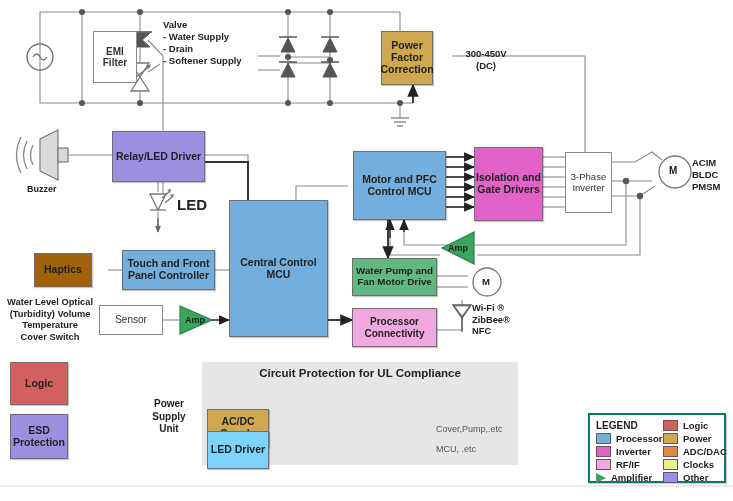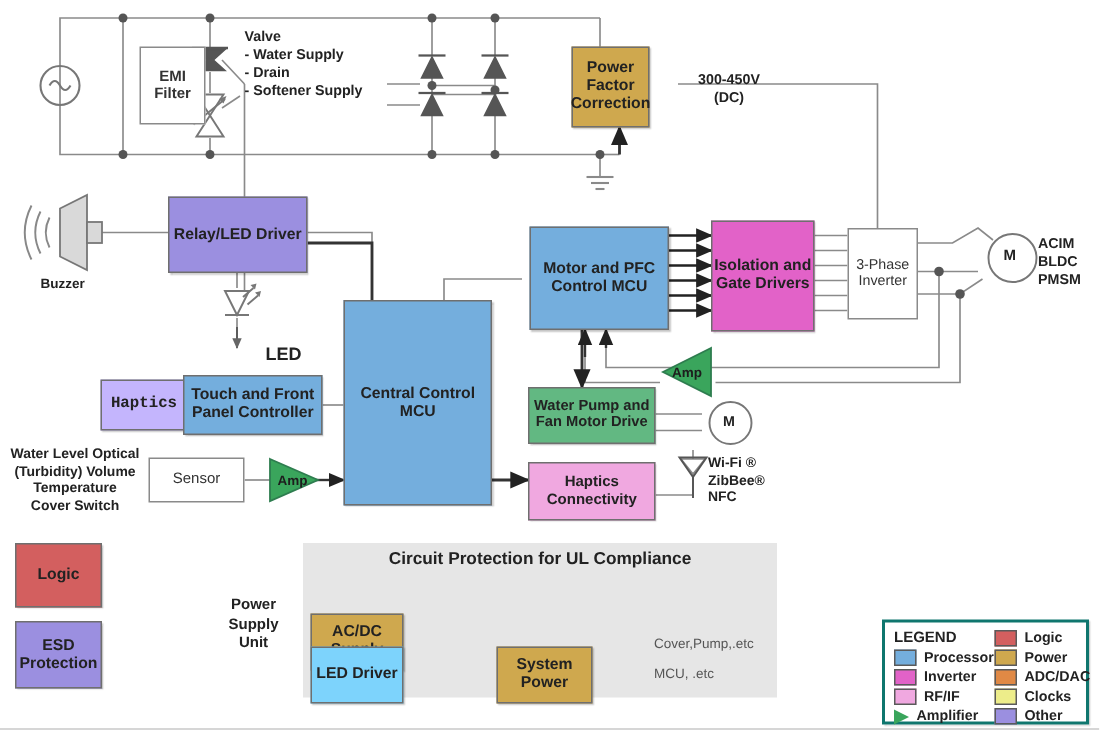--- a/index.html
+++ b/index.html
@@ -277,41 +277,41 @@
 and
 Gate
 Drivers</span>
   </div>
 
   <div class="plain" style="left:565px;top:152px;width:47px;height:61px;font-size:9.5px;">
     <span>3-Phase
 Inverter</span>
   </div>
 
-  <div class="blk" style="left:67px;top:253px;width:58px;height:34px;background:#c4b5fd;font-size:10.5px;font-family:Liberation Mono, monospace;">
+  <div class="blk" style="left:34px;top:253px;width:58px;height:34px;background:#a16207;font-size:10.5px;">
     <span>Haptics</span>
   </div>
 
   <div class="blk" style="left:122px;top:250px;width:93px;height:40px;background:#74aedd;font-size:10.5px;">
     <span>Touch and Front
 Panel Controller</span>
   </div>
 
   <div class="blk" style="left:229px;top:200px;width:99px;height:137px;background:#74aedd;font-size:10.5px;">
     <span>Central Control
 MCU</span>
   </div>
 
   <div class="blk" style="left:352px;top:258px;width:85px;height:38px;background:#62b882;font-size:9.8px;">
     <span>Water Pump and
 Fan Motor Drive</span>
   </div>
 
   <div class="blk" style="left:352px;top:308px;width:85px;height:39px;background:#f0a8e0;font-size:10px;">
-    <span>Haptics
+    <span>Processor
 Connectivity</span>
   </div>
 
   <div class="plain" style="left:99px;top:305px;width:64px;height:30px;font-size:10px;">
     <span>Sensor</span>
   </div>
 
   <div class="blk" style="left:10px;top:362px;width:58px;height:43px;background:#d35f5f;font-size:10.5px;">
     <span>Logic</span>
   </div>
@@ -325,31 +325,27 @@
     <span>AC/DC
 Supply</span>
   </div>
 
 
   <div class="blk" style="left:207px;top:431px;width:62px;height:38px;background:#7dd3fc;font-size:10.5px;">
     <span>LED
 Driver</span>
   </div>
 
-  <div class="blk" style="left:331px;top:431px;width:64px;height:38px;background:#cfa84e;font-size:10.5px;">
-    <span>System
-Power</span>
-  </div>
 
   <div class="lbl b" style="left:163px;top:19px;font-size:9.5px;">Valve
 - Water Supply
 - Drain
 - Softener Supply</div>
   <div class="lbl b" style="left:27px;top:184px;font-size:9px;">Buzzer</div>
-  <div class="lbl b" style="left:177px;top:196px;font-size:12px;margin-top:33px;">LED</div>
+  <div class="lbl b" style="left:177px;top:196px;font-size:15px;">LED</div>
   <div class="lbl b" style="left:456px;top:48px;font-size:9.5px;text-align:center;width:60px;">300-450V
 (DC)</div>
   <div class="lbl b" style="left:692px;top:157px;font-size:9.5px;">ACIM
 BLDC
 PMSM</div>
   <div class="lbl b" style="left:669px;top:165px;font-size:10px;">M</div>
   <div class="lbl b" style="left:482px;top:276px;font-size:9.5px;">M</div>
   <div class="lbl b" style="left:2px;top:297px;font-size:9.3px;text-align:center;width:96px;">Water Level Optical
 (Turbidity) Volume
 Temperature

